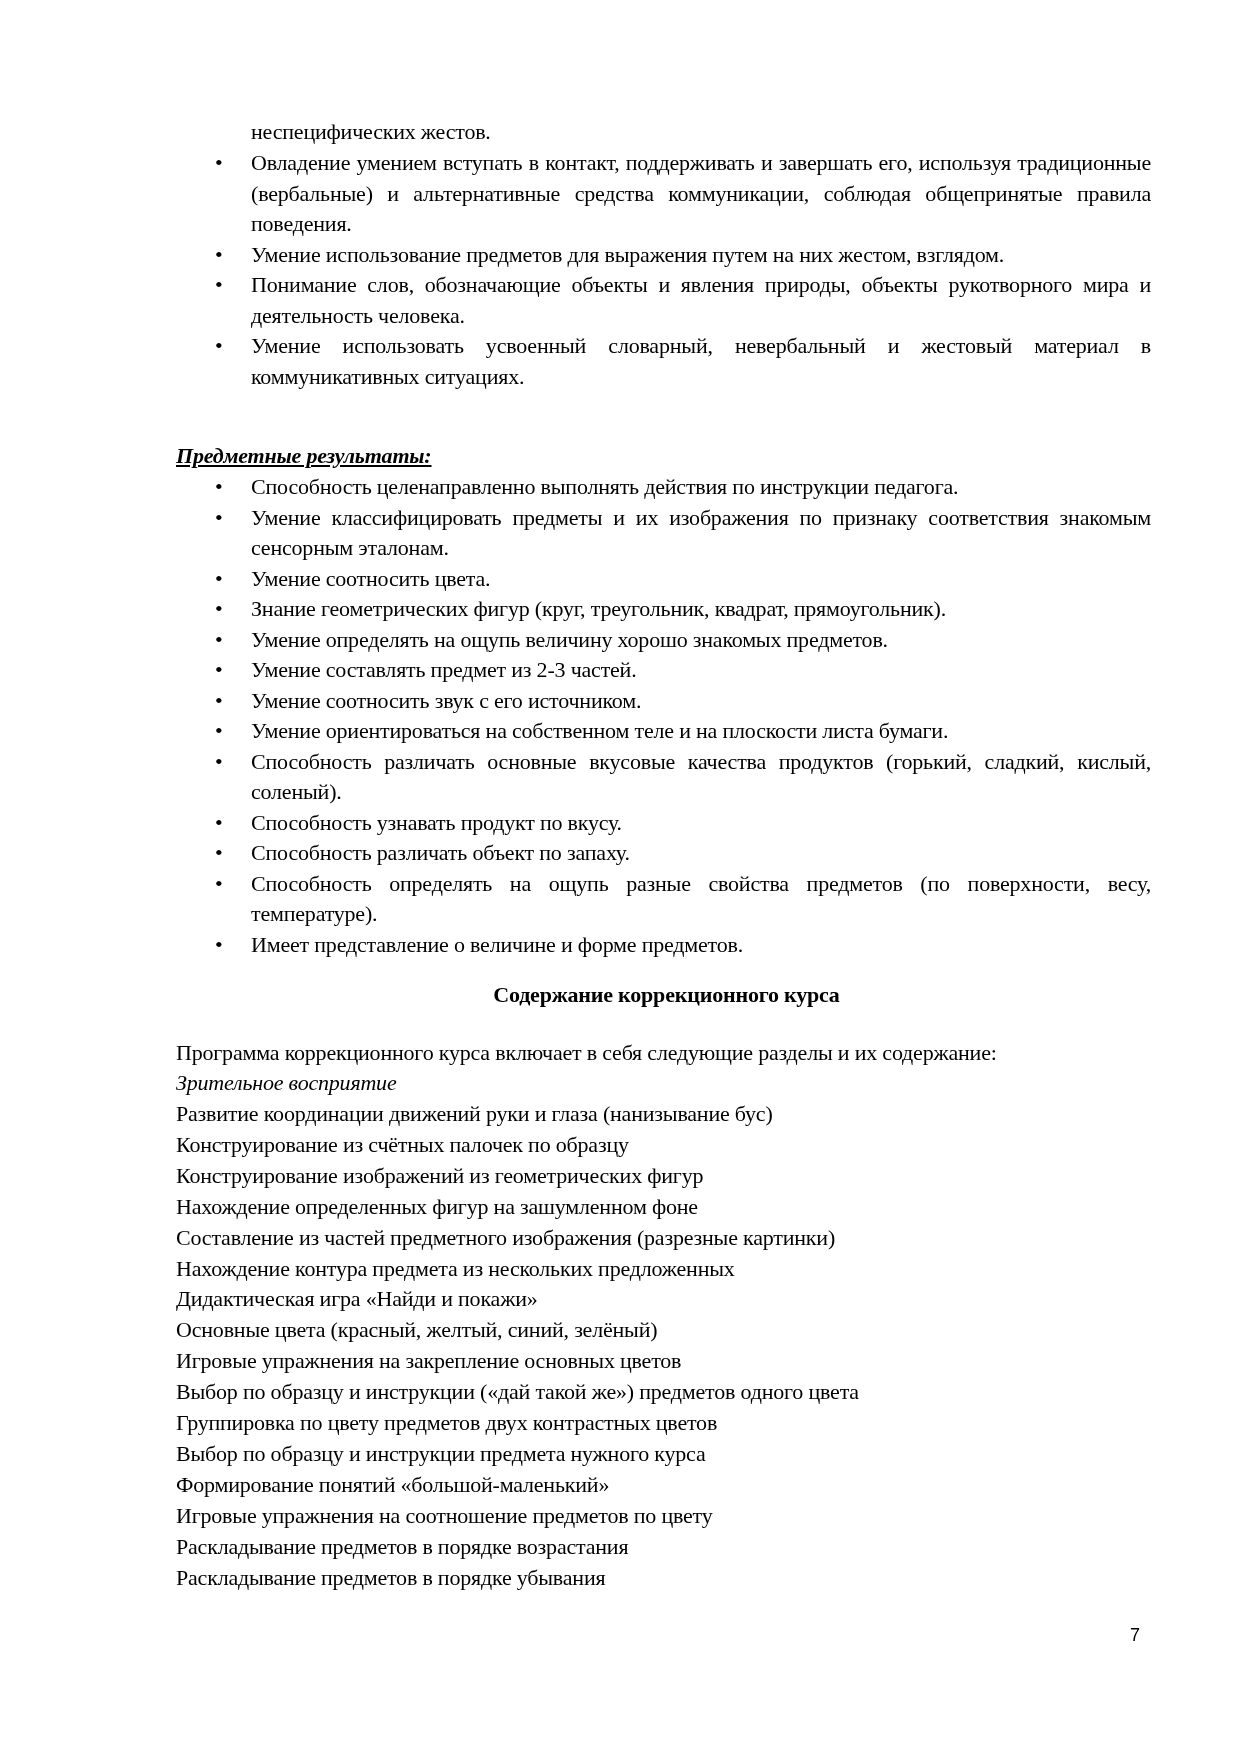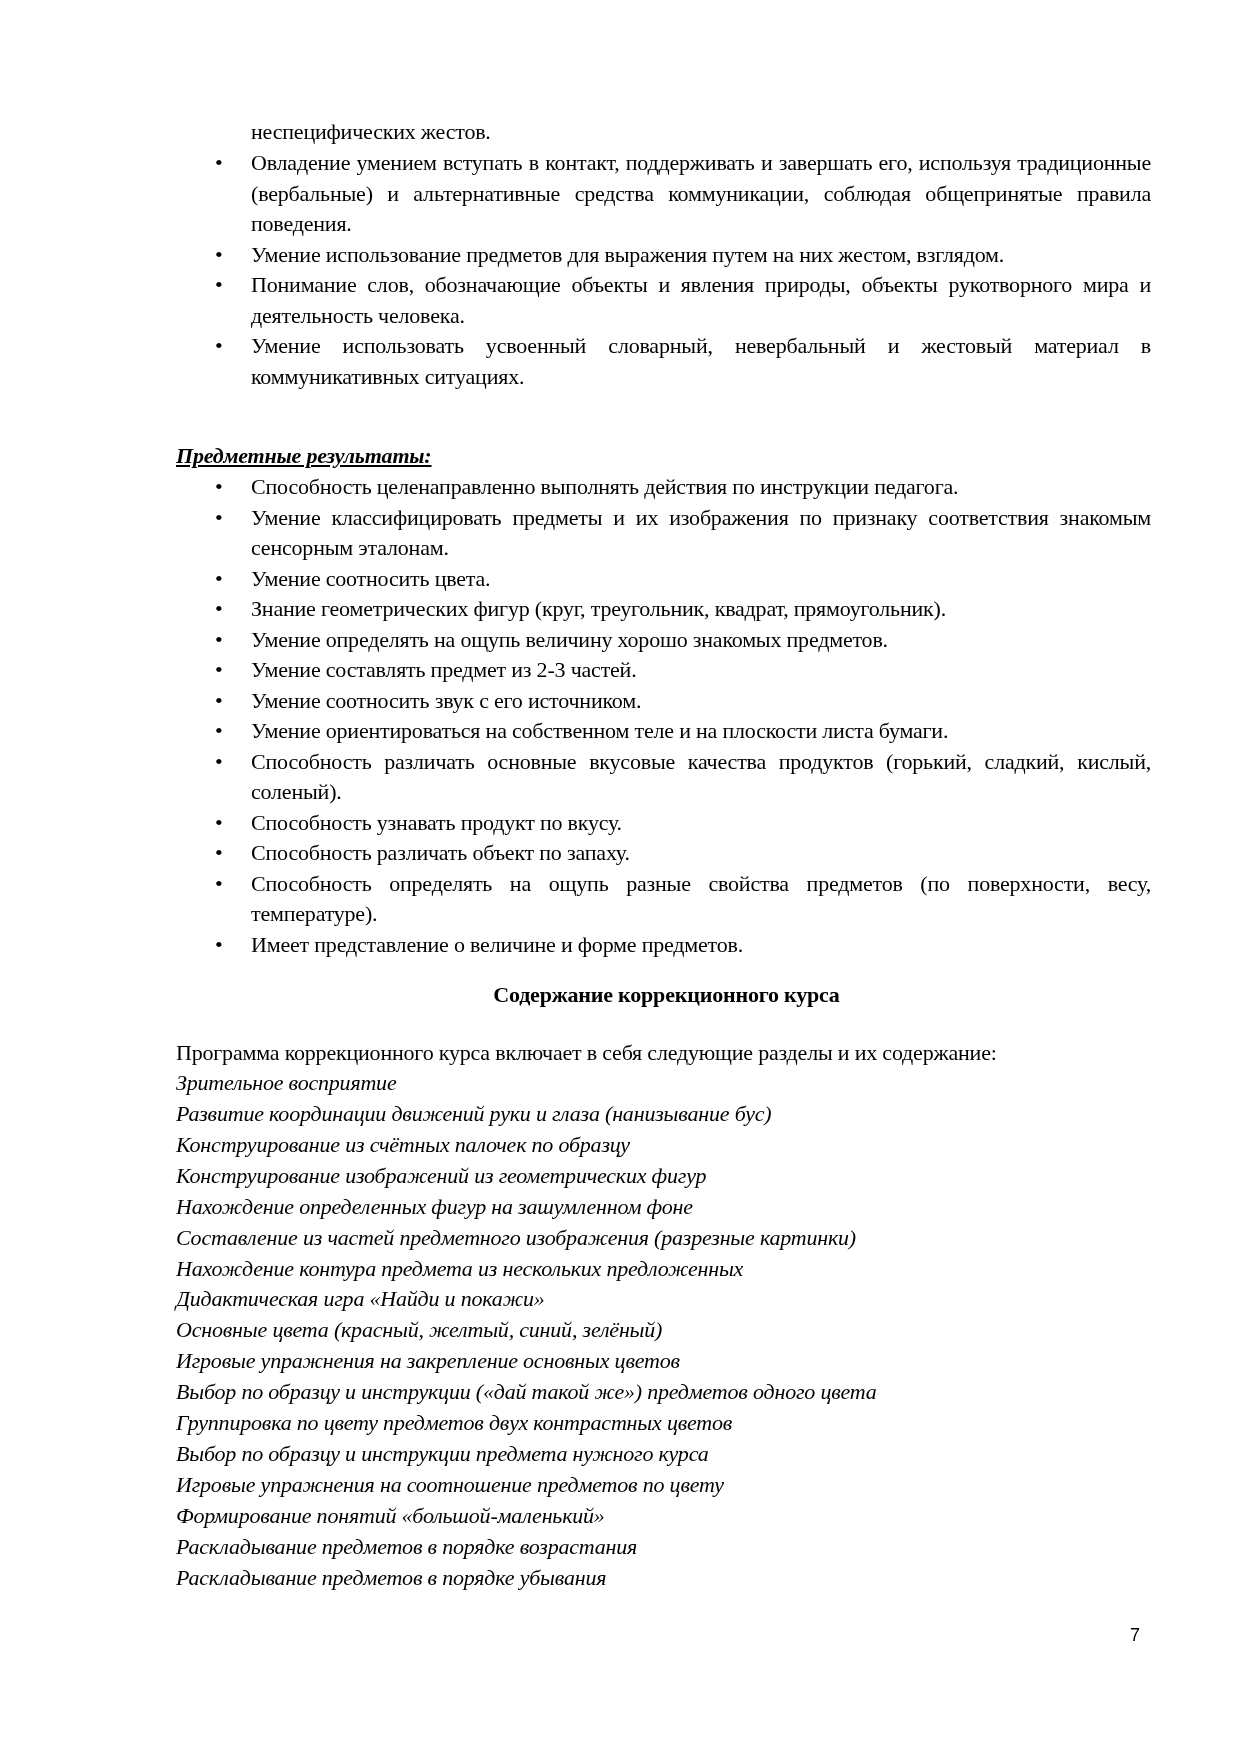--- a/index.html
+++ b/index.html
@@ -12,21 +12,21 @@
     ul.bullets li { position: relative; padding-left: 251px; width: 900px; text-align: justify; text-align-last: left; }
     ul.bullets li::before { content: "\2022"; position: absolute; left: 215px; top: 0; font-size: 22px; }
     ul.bullets li span { display: block; }
     .b1 { top: 148px; }
     .heading-sub { position: absolute; left: 176px; top: 441px; font-weight: bold; font-style: italic; text-decoration: underline; }
     .b2 { top: 472px; }
     .section-title { position: absolute; left: 0; width: 1241px; top: 980px; text-align: center; font-weight: bold; padding-left: 92px; box-sizing: border-box; }
     .intro { position: absolute; left: 176px; top: 1038px; }
     .subsec { position: absolute; left: 176px; top: 1068px; font-weight: normal; font-style: italic; }
     .content-list { position: absolute; left: 176px; top: 1099px; margin: 0; padding: 0; list-style: none; }
-    .content-list li { line-height: 30.9px; font-style: italic; }
+    .content-list li { line-height: 30.9px; }
     .page-num { position: absolute; left: 1130px; top: 1620px; font-family: "Liberation Sans", "DejaVu Sans", sans-serif; font-size: 18px; }
   </style>
 </head>
 <body>
 
 <div class="page text">
 
   <div class="cont">неспецифических жестов.</div>
 
   <ul class="bullets b1">
@@ -100,20 +100,20 @@
     <li>Конструирование изображений из геометрических фигур</li>
     <li>Нахождение определенных фигур на зашумленном фоне</li>
     <li>Составление из частей предметного изображения (разрезные картинки)</li>
     <li>Нахождение контура предмета из нескольких предложенных</li>
     <li>Дидактическая игра «Найди и покажи»</li>
     <li>Основные цвета (красный, желтый, синий, зелёный)</li>
     <li>Игровые упражнения на закрепление основных цветов</li>
     <li>Выбор по образцу и инструкции («дай такой же») предметов одного цвета</li>
     <li>Группировка по цвету предметов двух контрастных цветов</li>
     <li>Выбор по образцу и инструкции предмета нужного курса</li>
+    <li>Формирование понятий «большой-маленький»</li>
     <li>Игровые упражнения на соотношение предметов по цвету</li>
-    <li>Формирование понятий «большой-маленький»</li>
     <li>Раскладывание предметов в порядке возрастания</li>
     <li>Раскладывание предметов в порядке убывания</li>
   </ul>
 
   <div class="page-num">7</div>
 </div>
 
 </body></html>

